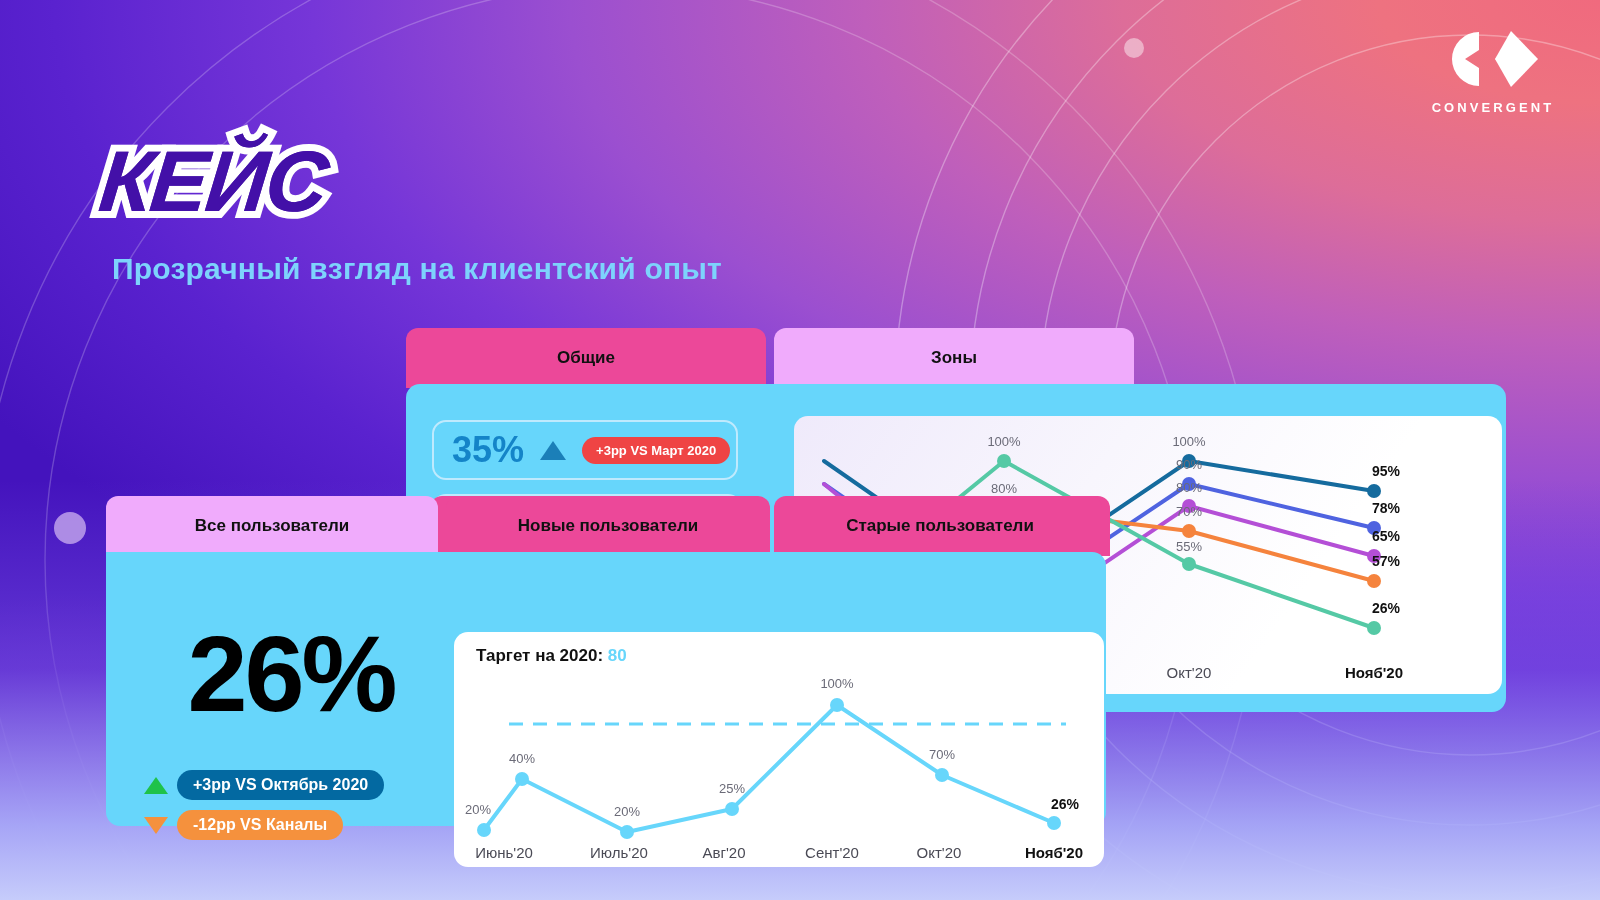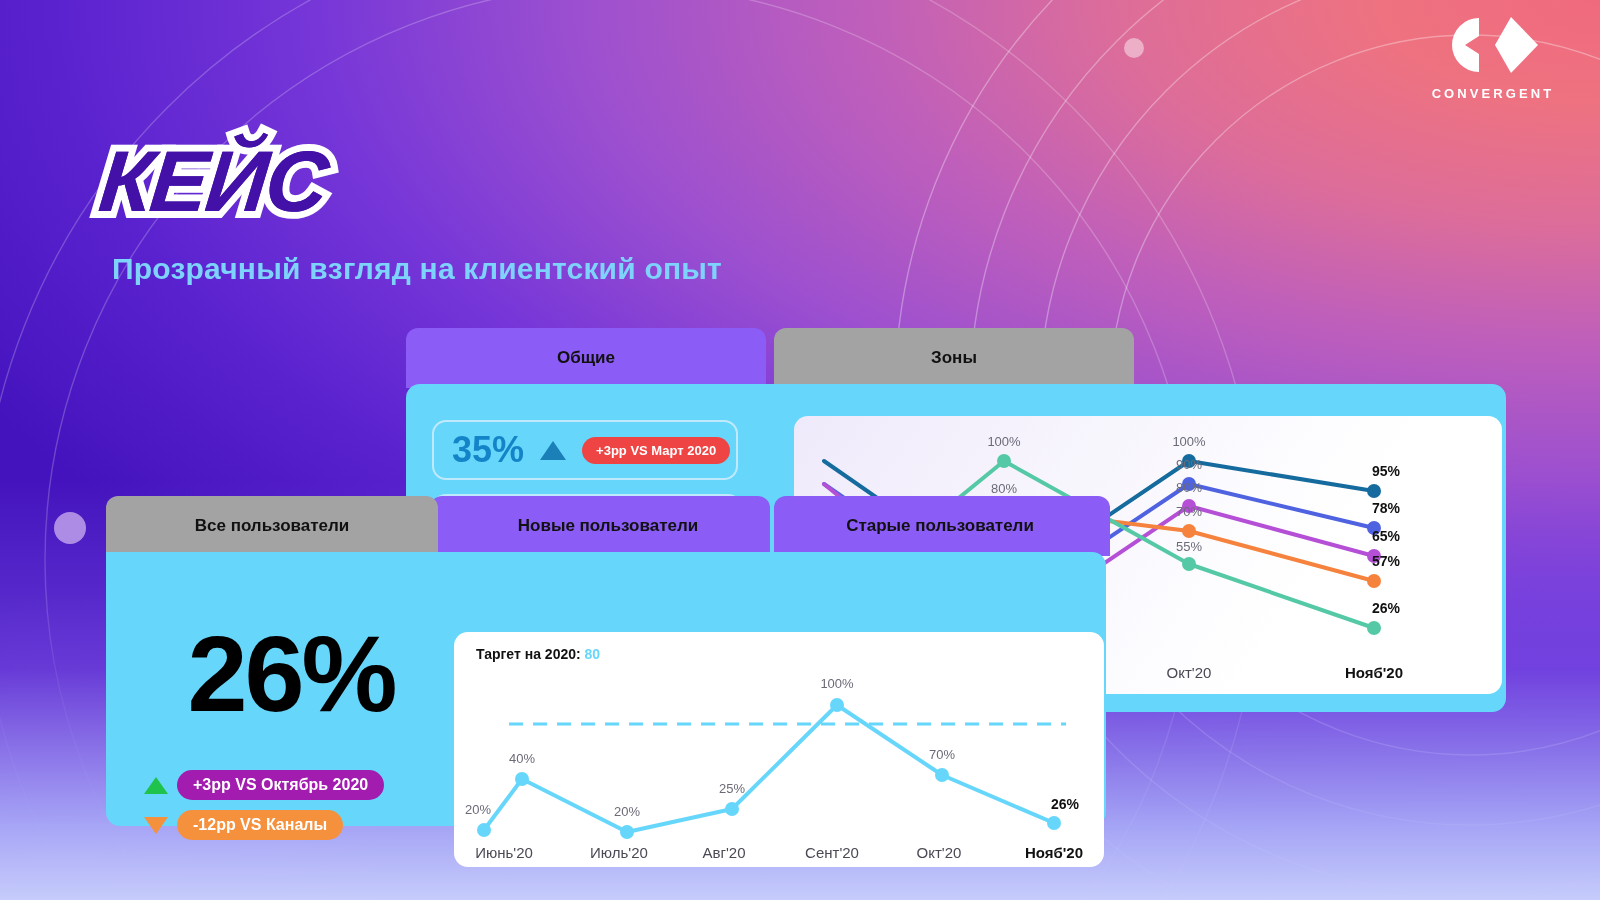--- a/index.html
+++ b/index.html
@@ -27,21 +27,21 @@
   }
   .arcs{position:absolute;inset:0;pointer-events:none;}
   .deco-dot{
     position:absolute;border-radius:50%;
     background:rgba(255,255,255,.45);
   }
   .deco-dot.d1{left:1124px;top:38px;width:20px;height:20px;}
   .deco-dot.d2{left:54px;top:512px;width:32px;height:32px;background:rgba(190,160,235,.85);}
 
   
-  .brand{position:absolute;right:32px;top:14px;width:150px;text-align:center;}
+  .brand{position:absolute;right:32px;top:28px;width:150px;text-align:center;}
   .brand-mark{position:relative;width:96px;height:62px;margin:0 auto;}
   .brand-mark svg{display:block;}
   .brand-name{
     color:#fff;font-weight:bold;font-size:13px;letter-spacing:3.1px;margin-top:10px;
   }
 
   
   .keys-logo{
     position:absolute;left:100px;top:132px;
     font-size:86px;font-weight:bold;font-style:italic;letter-spacing:-2px;
@@ -55,26 +55,26 @@
     -webkit-text-stroke:0;color:#4310a8;
   }
   .subtitle{
     position:absolute;left:112px;top:252px;
     color:#7dd3fc;font-size:30px;font-weight:bold;letter-spacing:.2px;
   }
 
   
   .tabrow{display:flex;align-items:flex-end;}
   .tab{
-    background:#8b5cf6;color:#111;font-size:17px;font-weight:bold;
+    background:#ec4899;color:#111;font-size:17px;font-weight:bold;
     border-radius:12px 12px 0 0;
     display:flex;align-items:center;justify-content:center;
     height:60px;
   }
-  .tab.active{background:#a3a3a3;}
+  .tab.active{background:#f0abfc;}
   .panel-body{background:#67d6fb;}
 
   
   #panel-back{position:absolute;left:406px;top:326px;width:1100px;height:386px;}
   #panel-back .tabrow{height:62px;}
   #panel-back .tab{width:360px;margin-right:8px;}
   #panel-back .tab:nth-child(3){width:360px;margin-right:0;}
   #panel-back .panel-body{
     position:absolute;left:0;top:58px;width:1100px;height:328px;border-radius:14px;
   }
@@ -121,29 +121,29 @@
 
   .kpi-block{position:absolute;left:24px;top:68px;width:322px;text-align:center;}
   .kpi-huge{font-size:108px;font-weight:bold;color:#000;line-height:1;letter-spacing:-3px;}
   .kpi-badges{margin-top:42px;display:flex;flex-direction:column;gap:10px;align-items:flex-start;padding-left:14px;}
   .kpi-badge{display:flex;align-items:center;gap:9px;}
   .kpi-badge .tri-up{width:0;height:0;border-left:12px solid transparent;border-right:12px solid transparent;border-bottom:17px solid #1fc24a;}
   .kpi-badge .tri-dn{width:0;height:0;border-left:12px solid transparent;border-right:12px solid transparent;border-top:17px solid #f5913d;}
   .kpi-badge .lbl{
     color:#fff;font-size:16px;font-weight:bold;border-radius:20px;padding:6px 16px;white-space:nowrap;
   }
-  .kpi-badge .lbl.green{background:#a21caf;}
+  .kpi-badge .lbl.green{background:#0369a1;}
   .kpi-badge .lbl.orange{background:#f5913d;}
 
   #main-card{
     position:absolute;left:348px;top:80px;width:650px;height:235px;
     background:#fff;border-radius:14px;overflow:hidden;
   }
   .card-title{
-    position:absolute;left:22px;top:14px;font-size:14px;font-weight:bold;color:#111;
+    position:absolute;left:22px;top:14px;font-size:17px;font-weight:bold;color:#111;
   }
   .card-title .tgt{color:#67d6fb;}
 </style>
 </head>
 <body>
 
 <div id="stage">
 
   <div class="bg-base"></div>
   <svg class="arcs" width="1600" height="900">

